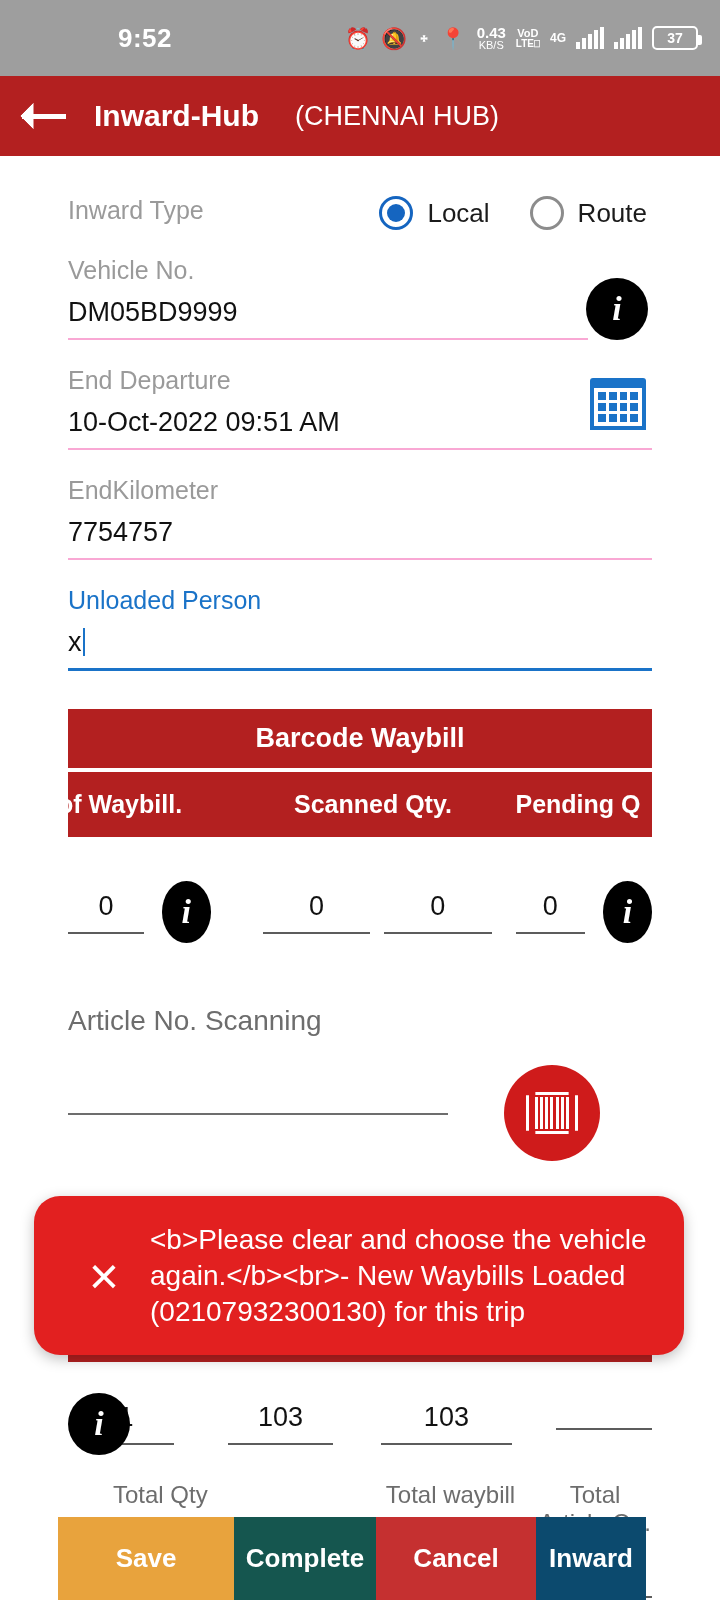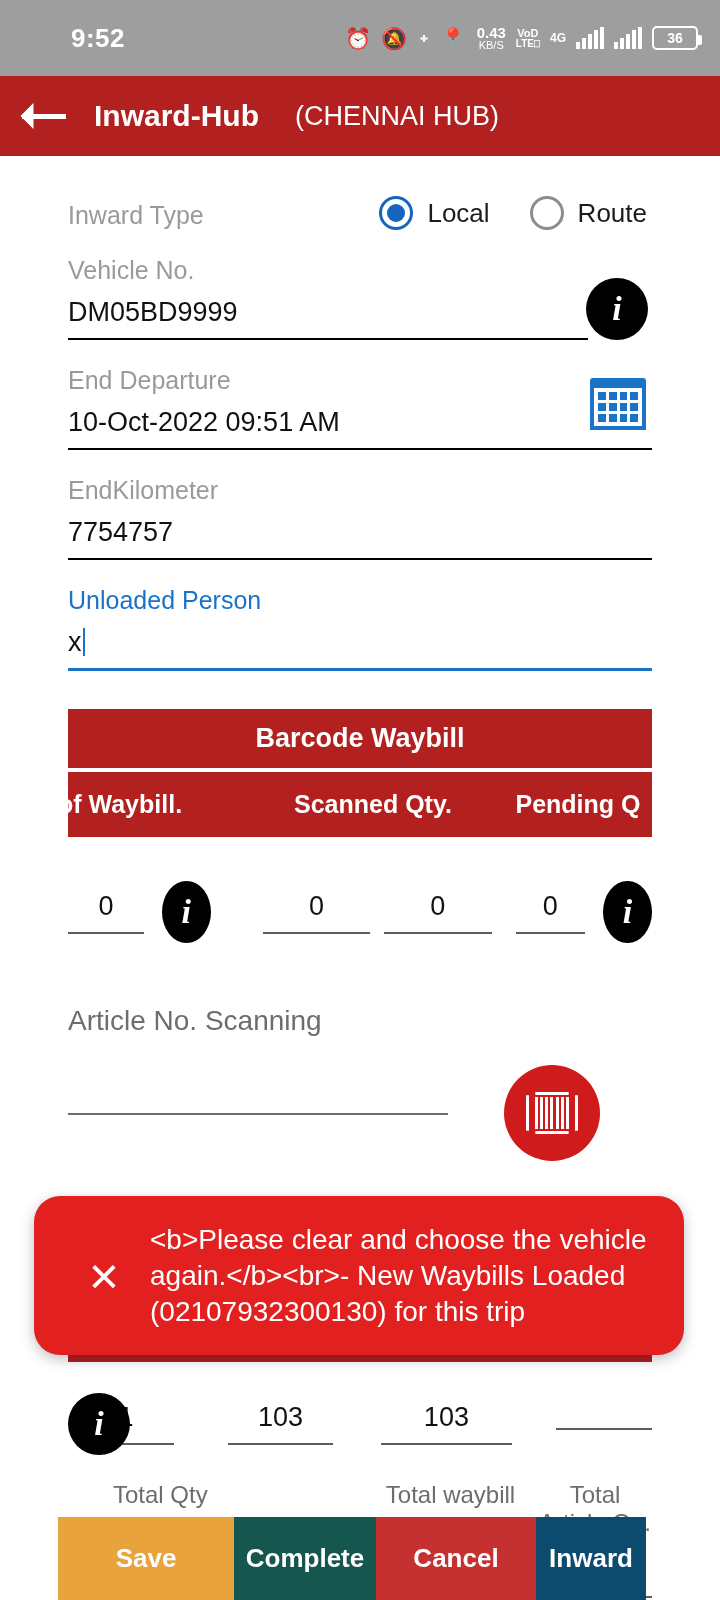--- a/index.html
+++ b/index.html
@@ -22,21 +22,21 @@
     height: 76px;
     background: #9e9e9e;
     display: flex;
     align-items: center;
     padding: 0 22px;
     color: #ffffff;
   }
   .statusbar .clock {
     font-size: 26px;
     font-weight: 600;
-    margin-left: 49px;
+    margin-left: 96px;
     letter-spacing: .5px;
   }
   .statusbar .right {
     margin-left: auto;
     display: flex;
     align-items: center;
     gap: 10px;
   }
   .sicon { font-size: 21px; line-height: 1; color: #fff; }
   .netspeed { text-align: center; line-height: 1.0; }
@@ -89,21 +89,21 @@
     left: 2px; top: 15px;
     clip-path: polygon(0 0, 0 100%, 100% 100%);
   }
   .appbar .title { font-size: 30px; font-weight: 700; }
   .appbar .hub { font-size: 27px; font-weight: 400; margin-left: 36px; }
 
   
   .body { padding: 0 68px; position: relative; }
 
   .row-inward {
-    display: flex; align-items: flex-end;
+    display: flex; align-items: flex-start;
     margin-top: 40px;
   }
   .label-muted {
     color: #9a9a9a; font-size: 25px;
   }
   .radios { margin-left: auto; display:flex; align-items:center; gap: 14px; }
   .radio {
     width: 34px; height: 34px; border-radius: 50%;
     border: 3px solid #8c8c8c; display:flex; align-items:center; justify-content:center;
     cursor:pointer;
@@ -113,21 +113,21 @@
     content:""; width: 18px; height: 18px; border-radius:50%; background:#1565c0;
   }
   .radio-label { font-size: 26px; color:#1b1b1b; margin-right: 26px;}
   .radio-label.last { margin-right: 5px; }
 
   .field { margin-top: 26px; position: relative; }
   .field .flabel { font-size: 25px; color: #9a9a9a; }
   .field .flabel.blue { color: #1a73c8; }
   .field .fvalue {
     font-size: 27px; color: #111; padding: 12px 0 10px 0;
-    border-bottom: 2px solid #000000;
+    border-bottom: 2px solid #f9a8d4;
   }
   .field .fvalue.blue-underline { border-bottom: 3px solid #1a73c8; }
   .field .fvalue.short { width: 520px; }
 
   .caret {
     display:inline-block; width:2px; height:28px; background:#1a73c8;
     vertical-align: -5px; margin-left: 1px;
   }
 
   .info-badge {
@@ -285,21 +285,21 @@
           <i></i>
           <i></i>
         </span>
       <span class="bars">
           <i></i>
           <i></i>
           <i></i>
           <i></i>
           <i></i>
         </span>
-      <span class="battery">36</span>
+      <span class="battery">37</span>
     </div>
   </div>
 
   <div class="appbar">
     <div class="backarrow"></div>
     <div class="title">Inward-Hub</div>
     <div class="hub">(CHENNAI HUB)</div>
   </div>
 
   <div class="body">

